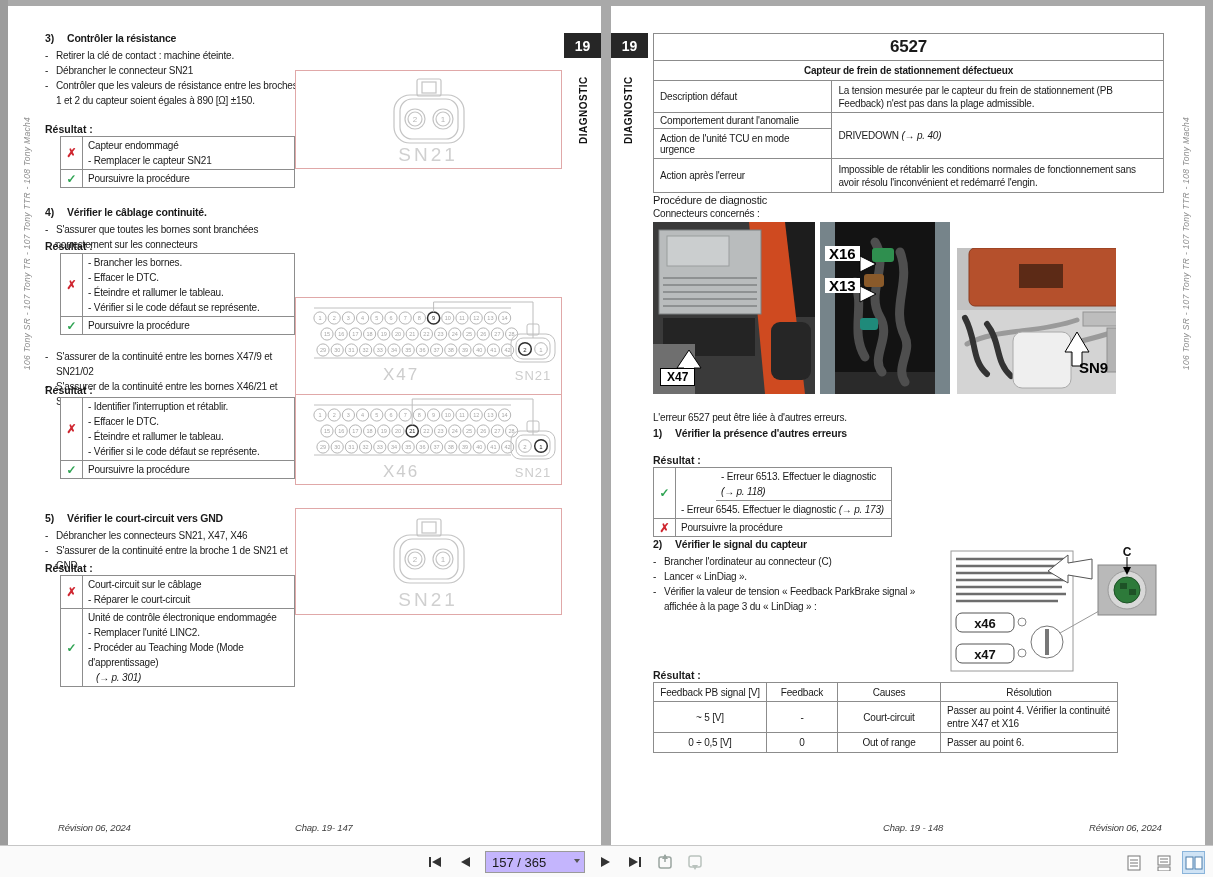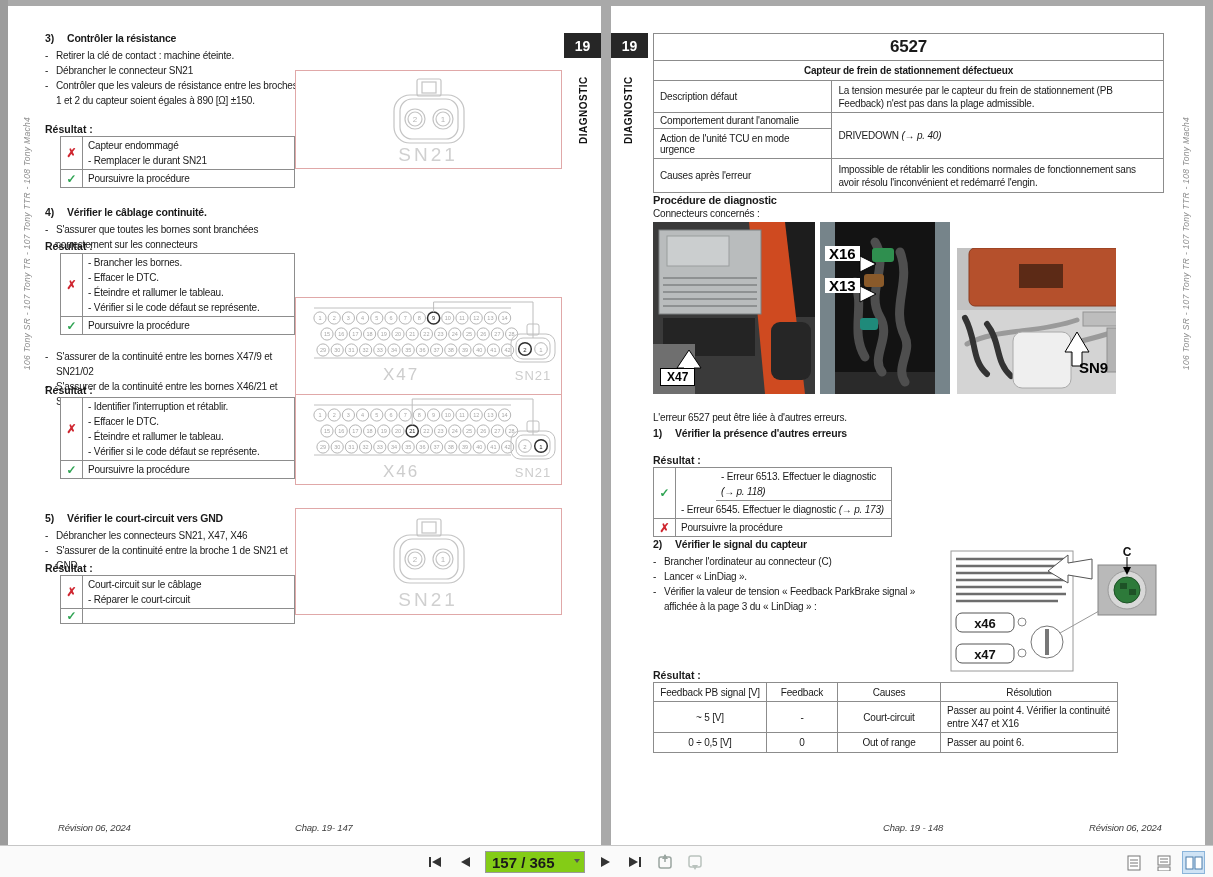--- a/index.html
+++ b/index.html
@@ -37,40 +37,40 @@
 
   
   table{border-collapse:collapse;}
   .info-table{position:absolute;left:42px;top:27px;width:511px;font-size:10px;letter-spacing:-.2px;}
   .info-table td{border:1px solid #8c8c8c;padding:2px 6px;vertical-align:middle;}
   .info-code{text-align:center;font-size:17px;font-weight:bold;height:22px;}
   .info-title{text-align:center;font-weight:bold;height:15px;}
   .info-label{width:168px;}
   .info-value{width:325px;line-height:13px;}
 
-  .proc-heading{position:absolute;font-weight:bold;font-size:11px;letter-spacing:-.2px;}
+  .proc-heading{position:absolute;font-weight:normal;font-size:11px;letter-spacing:-.2px;}
   .plain{position:absolute;font-size:10px;letter-spacing:-.2px;}
 
   .photo{position:absolute;overflow:hidden;}
   .plabel{position:absolute;background:#fff;border:1px solid #000;color:#000;font-weight:bold;font-size:12px;padding:0 6px;line-height:16px;}
   .plabel2{position:absolute;background:#fff;color:#000;font-weight:bold;font-size:15px;padding:0 4px;line-height:15px;}
 
   .signal-table{position:absolute;left:42px;top:676px;font-size:10px;letter-spacing:-.2px;}
   .signal-table td,.signal-table th{border:1px solid #8c8c8c;padding:2px 4px;font-weight:normal;}
   .signal-table th{text-align:center;height:14px;}
   .signal-table .c{text-align:center;}
   .signal-table .l{text-align:left;padding-left:6px;line-height:13px;}
 
   .footer-text{position:absolute;font-size:9.5px;font-style:italic;color:#3c3c3c;letter-spacing:-.2px;}
 
   
   .toolbar{position:absolute;left:0;top:845px;width:1213px;height:32px;background:#fafafa;border-top:1px solid #c6c6c6;}
   .nav-group{position:absolute;left:425px;top:0;height:32px;display:flex;align-items:center;gap:10px;}
   .tb-btn{width:20px;height:20px;display:flex;align-items:center;justify-content:center;cursor:pointer;}
-  .page-box{width:92px;height:20px;background:#84cc16;border:1px solid #9a9a9a;display:flex;align-items:center;font-size:15px;padding-left:6px;position:relative;font-weight:bold;}
+  .page-box{width:92px;height:20px;background:#c4b5fd;border:1px solid #9a9a9a;display:flex;align-items:center;font-size:13px;padding-left:6px;position:relative;}
   .page-box .caret{position:absolute;right:4px;top:7px;width:0;height:0;border-left:3.5px solid transparent;border-right:3.5px solid transparent;border-top:4px solid #555;}
   .view-group{position:absolute;right:8px;top:5px;display:flex;gap:7px;align-items:center;}
   .view-btn{width:21px;height:21px;display:flex;align-items:center;justify-content:center;border:1px solid transparent;}
   .view-btn.active{background:#cfe3f5;border:1px solid #8ab4da;}
 </style>
 </head>
 <body>
 
 <div class="edge-left"></div>
 
@@ -96,21 +96,21 @@
         <span class="dash">-</span>
         <span>Contrôler que les valeurs de résistance entre les broches 1 et 2 du capteur soient égales à 890 [Ω] ±150.</span>
       </div>
   </div>
   <div class="res-label" style="left:37px;top:117px;">Résultat :</div>
   <div class="rtable" style="left:52px;top:130px;">
     <div class="rrow">
       <div class="ricon fail">✗</div>
       <div class="rlines">
           <div>Capteur endommagé</div>
-          <div>-  Remplacer le durant SN21</div>
+          <div>-  Remplacer le capteur SN21</div>
         </div>
     </div>
     <div class="rrow">
       <div class="ricon pass">✓</div>
       <div class="rlines">
           <div>Poursuivre la procédure</div>
         </div>
     </div>
   </div>
 
@@ -412,20 +412,26 @@
   <div class="rtable" style="left:52px;top:569px;">
     <div class="rrow">
       <div class="ricon fail">✗</div>
       <div class="rlines">
         <div>Court-circuit sur le câblage</div>
         <div>-  Réparer le court-circuit</div>
       </div>
     </div>
     <div class="rrow">
       <div class="ricon pass">✓</div>
+      <div class="rlines">
+        <div>Unité de contrôle électronique endommagée</div>
+        <div>-  Remplacer l'unité LINC2.</div>
+        <div>-  Procéder au Teaching Mode (Mode d'apprentissage)</div>
+        <div class="ref" style="padding-left:8px;">(→ p. 301)</div>
+      </div>
     </div>
   </div>
 
   <div class="diag" style="left:287px;top:502px;width:265px;height:105px;">
     <svg width="265" height="103" viewBox="0 0 265 103">
       <g stroke="#c4c4c4" stroke-width="1.2" fill="none">
         <rect x="121" y="10" width="24" height="17" rx="2"></rect>
         <rect x="126" y="13" width="14" height="11"></rect>
         <rect x="98" y="26" width="70" height="48" rx="16"></rect>
         <rect x="104" y="30" width="58" height="40" rx="12"></rect>
@@ -464,21 +470,21 @@
     <tr style="height:16px;">
       <td class="info-label">Comportement durant l'anomalie</td>
       <td class="info-value" rowspan="2">
         <span>DRIVEDOWN </span><span class="ref">(→ p. 40)</span>
       </td>
     </tr>
     <tr style="height:30px;">
       <td class="info-label">Action de l'unité TCU en mode urgence</td>
     </tr>
     <tr style="height:34px;">
-      <td class="info-label">Causes après l'erreur</td>
+      <td class="info-label">Action après l'erreur</td>
       <td class="info-value">Impossible de rétablir les conditions normales de fonctionnement sans avoir résolu l'inconvénient et redémarré l'engin.</td>
     </tr>
   </tbody>
     </table>
 
   <div class="proc-heading" style="left:42px;top:188px;">Procédure de diagnostic</div>
   <div class="plain" style="left:42px;top:202px;">Connecteurs concernés :</div>
 
   <div class="photo" style="left:42px;top:216px;width:162px;height:172px;">
     <svg width="162" height="172">

